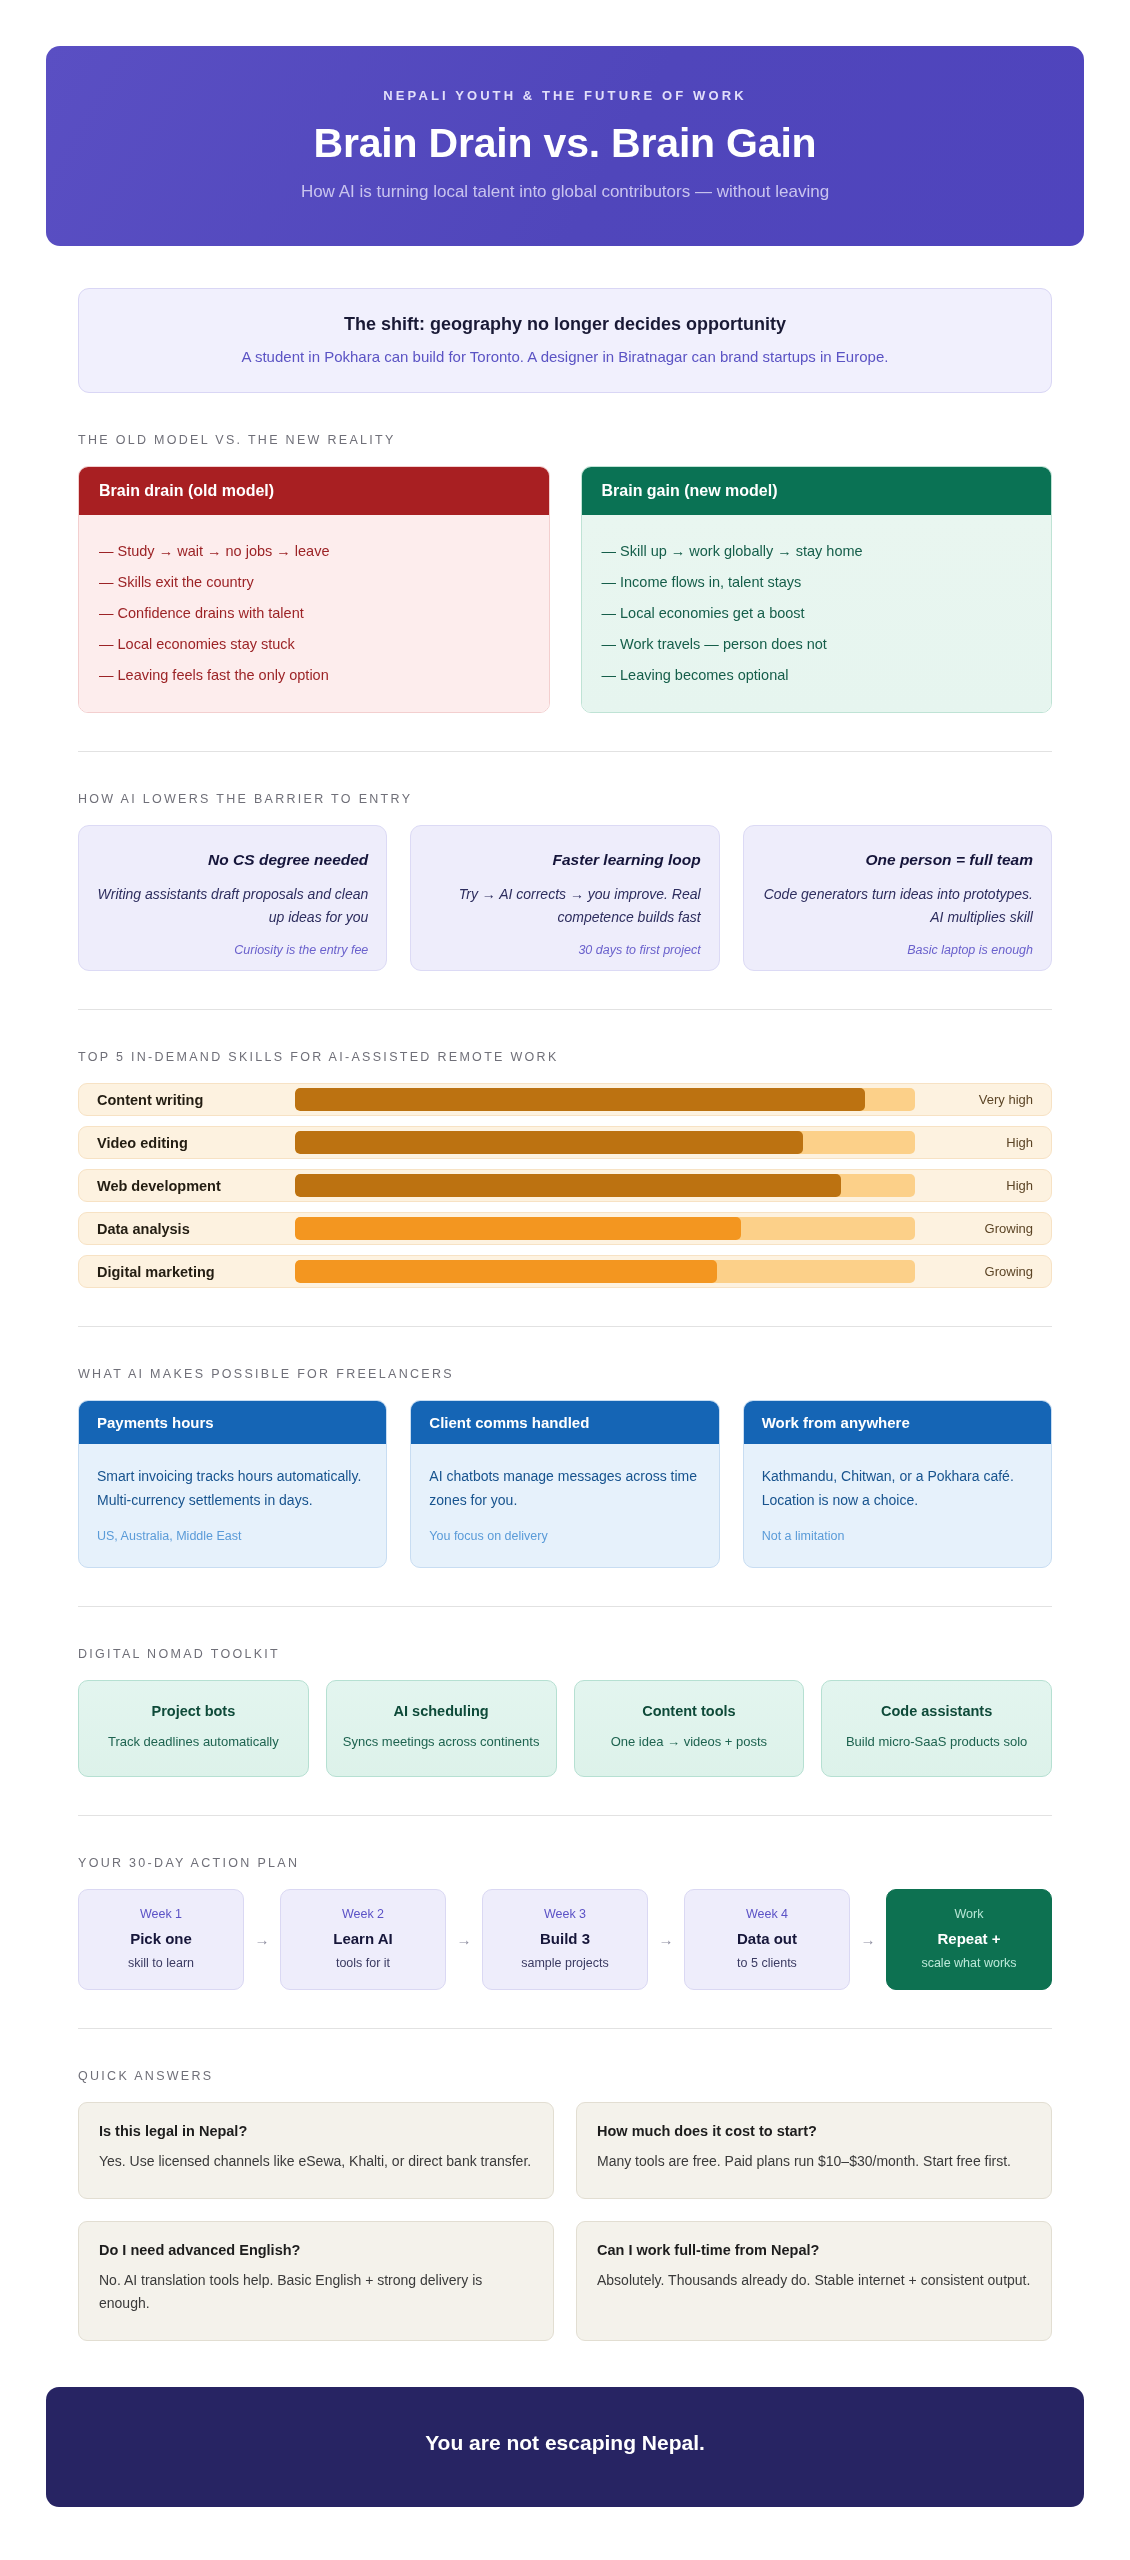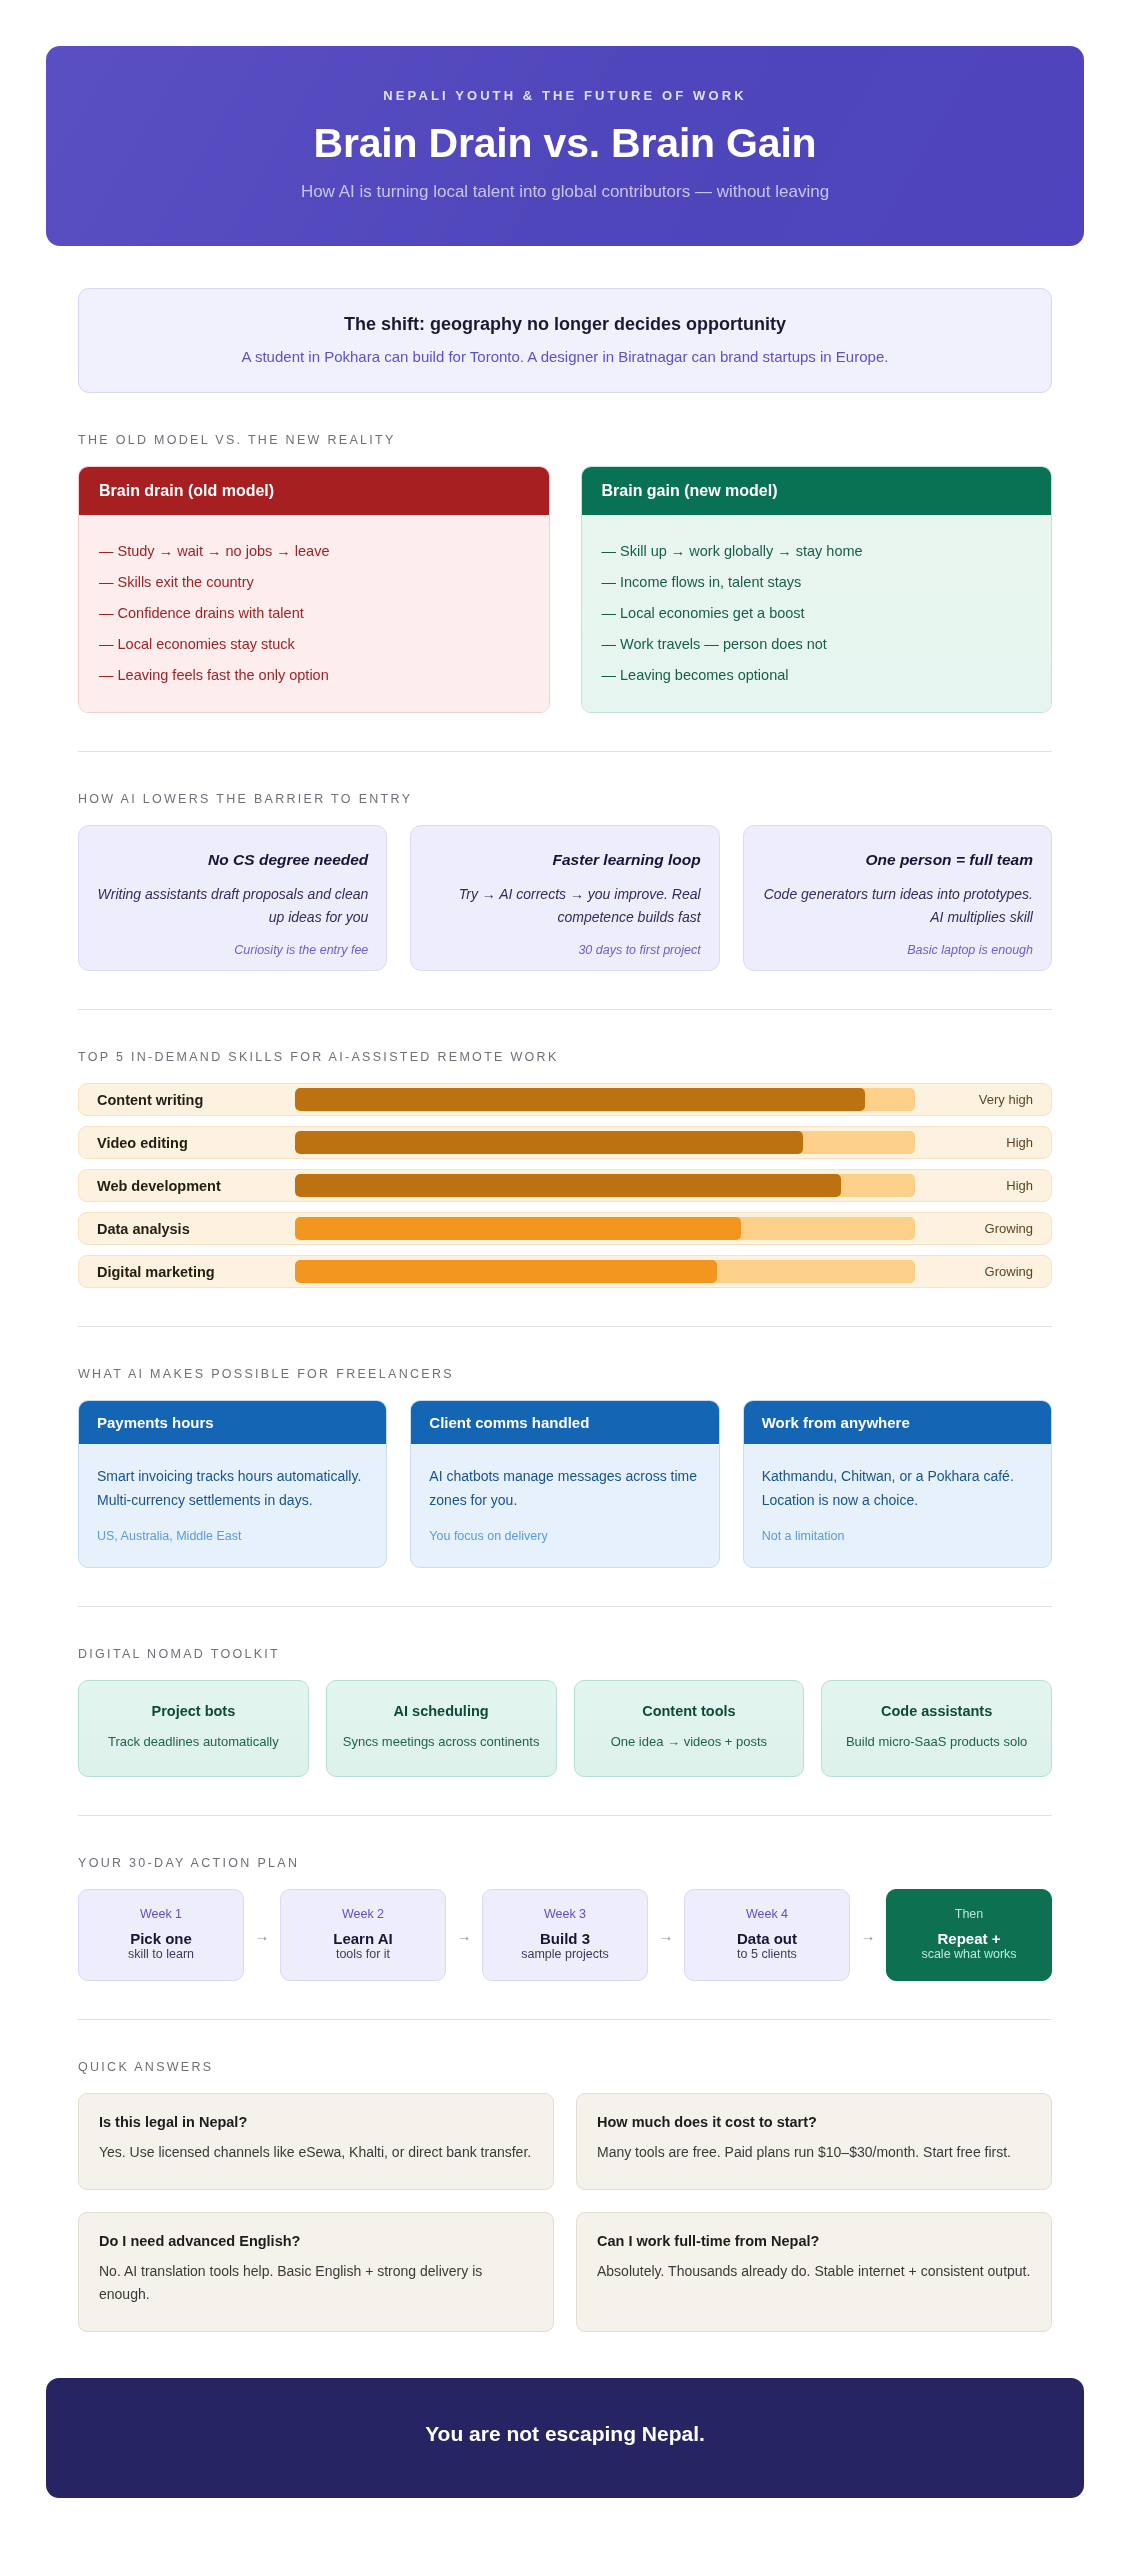--- a/index.html
+++ b/index.html
@@ -150,21 +150,21 @@
     flex: 1;
     background: #eeedfb;
     border: 1px solid #dad8f3;
     border-radius: 10px;
     padding: 17px 8px 19px 8px;
     text-align: center;
   }
   .pstep.final { background: #0d7151; border-color: #0d7151; }
   .pstep-w { font-size: 12.5px; color: #5b52c6; }
   .pstep-a { font-size: 15px; font-weight: bold; color: #16163a; margin-top: 9px; }
-  .pstep-d { font-size: 12.5px; color: #3b3b62; }
+  .pstep-d { font-size: 12.5px; color: #3b3b62; margin-top: 9px; }
   .pstep.final .pstep-w { color: #b6e6d5; }
   .pstep.final .pstep-a { color: #ffffff; }
   .pstep.final .pstep-d { color: #bce8d9; }
   .parrow {
     flex: none;
     width: 36px;
     display: flex;
     align-items: center;
     justify-content: center;
     color: #8e8ea0;
@@ -377,21 +377,21 @@
           <div class="pstep-d">sample projects</div>
         </div>
         <div class="parrow">→</div>
         <div class="pstep">
           <div class="pstep-w">Week 4</div>
           <div class="pstep-a">Data out</div>
           <div class="pstep-d">to 5 clients</div>
         </div>
         <div class="parrow">→</div>
         <div class="pstep final">
-          <div class="pstep-w">Then</div>
+          <div class="pstep-w">Work</div>
           <div class="pstep-a">Repeat +</div>
           <div class="pstep-d">scale what works</div>
         </div>
       </div>
   </div>
 
   <div class="sec-rule"></div>
 
   <div class="section">
     <div class="sec-label">Quick answers</div>

